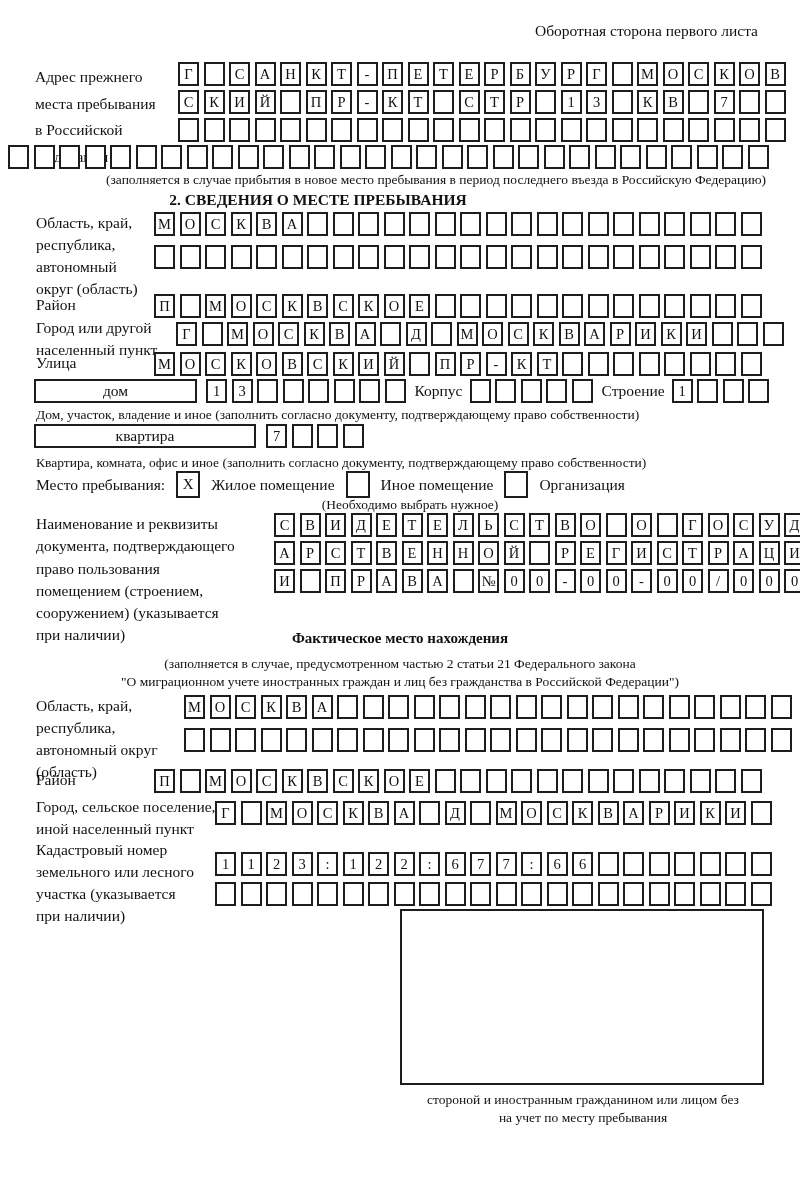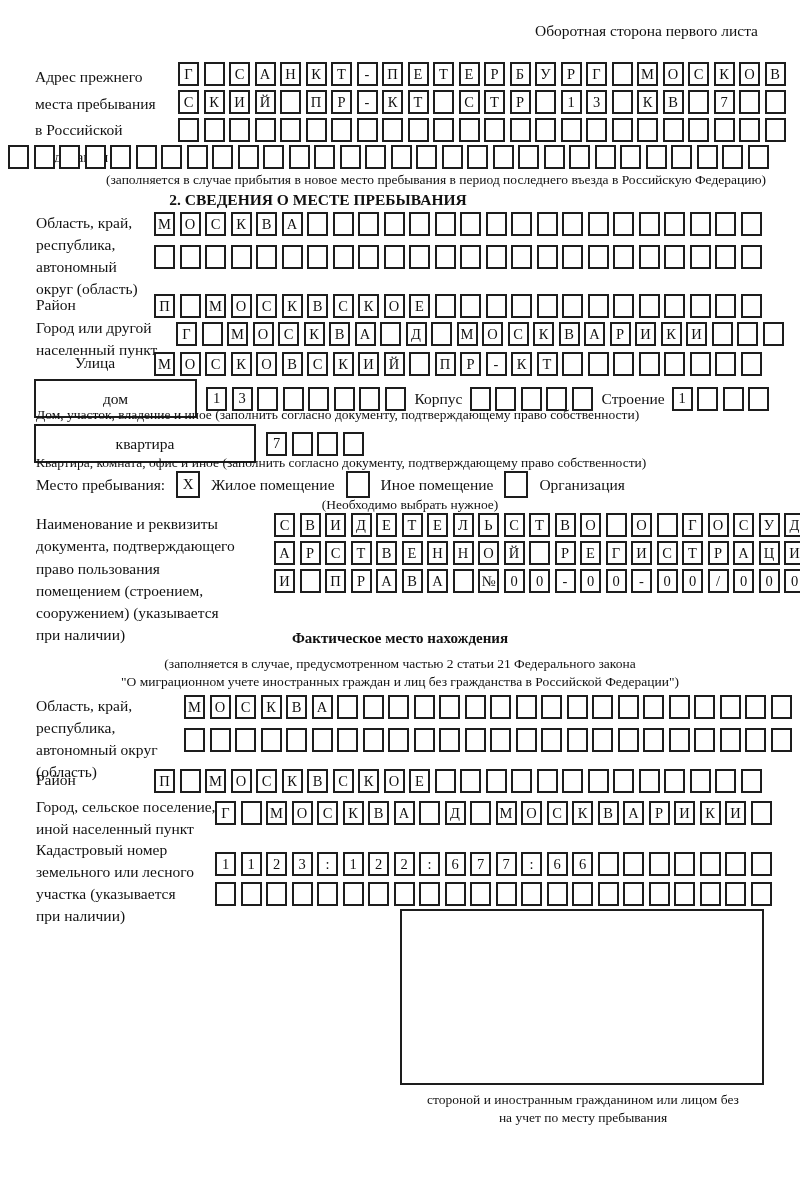--- a/index.html
+++ b/index.html
@@ -17,21 +17,21 @@
     border:2px solid #1d1d1d;background:#fff;
     display:flex;align-items:center;justify-content:center;
     font-size:14.5px;line-height:1;
   }
   .rows{display:flex;flex-direction:column;}
   .group{position:absolute;display:flex;}
   .glabel{flex:0 0 auto;font-size:15.5px;line-height:22px;}
   .tline{white-space:nowrap;}
 
   .widebox{
-    box-sizing:border-box;border:2px solid #1d1d1d;height:39px;
+    box-sizing:border-box;border:2px solid #1d1d1d;height:24px;
     display:flex;align-items:center;justify-content:center;font-size:15.5px;
   }
   .checkbox{
     box-sizing:border-box;border:2px solid #1d1d1d;width:24px;height:27px;
     display:flex;align-items:center;justify-content:center;font-size:15px;
   }
 
   #header-note{position:absolute;top:22px;right:42px;margin-left:11px;}
 
   #s1{top:62px;left:35px;}
@@ -47,21 +47,21 @@
   #g-region .rows{gap:9px;}
 
   #g-district{top:294px;left:36px;}
   #g-district .glabel{width:118px;}
 
   #g-city{top:317px;left:36px;}
   #g-city .glabel{width:140px;}
   #g-city .rows{padding-top:5px;}
 
   #g-street{top:352px;left:36px;}
-  #g-street .glabel{width:118px;text-align:center;}
+  #g-street .glabel{width:118px;}
 
   #g-house{top:379px;left:34px;align-items:center;}
   #house-type{width:163px;margin-right:9px;}
   #g-house .lbl{margin:0 7px 0 9px;font-size:15.5px;}
   #house-note{position:absolute;top:407px;left:36px;}
 
   #g-apt{top:424px;left:34px;align-items:center;}
   #apt-type{width:222px;margin-right:10px;}
   #apt-note{position:absolute;top:455px;left:36px;}
 

